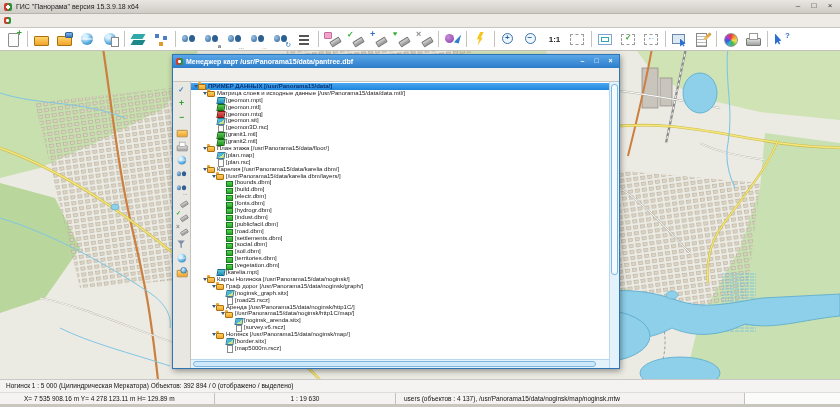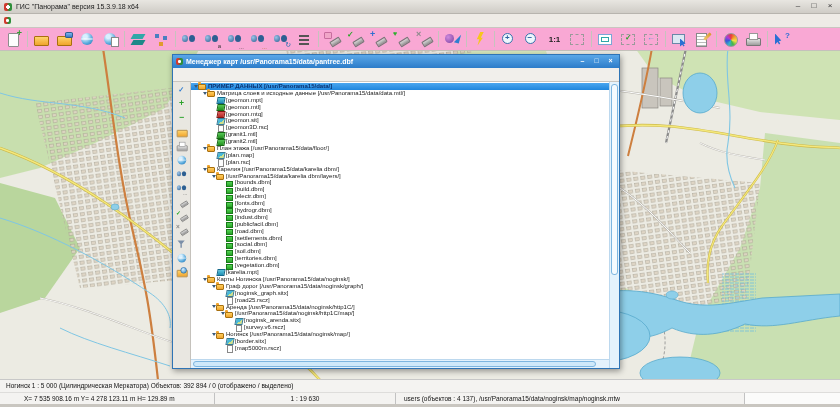--- a/index.html
+++ b/index.html
@@ -9,21 +9,21 @@
   .chrome{position:absolute;top:0;left:0;right:0;z-index:4}
   .titlebar{height:13px;background:linear-gradient(#e8e6e1,#cfccc6);border-bottom:1px solid #b7b4ae;
             display:flex;align-items:center;font-size:7px;color:#222;padding:0 4px;gap:4px}
   .logo{width:8px;height:8px;border-radius:2px;flex:none;
         background:radial-gradient(circle at 50% 50%,#fff 0 28%,transparent 30%),linear-gradient(90deg,#d23a2e 34%,#2e8f3a 66%)}
   .titlebar .spacer{flex:1}
   .winbtn{width:12px;height:9px;text-align:center;font-size:8px;line-height:8px;color:#333;cursor:default}
   .menubar{height:13px;background:#eeebe6;border-bottom:1px solid #c9c6c0;display:flex;align-items:center;
            font-size:7px;color:#1c1c1c;padding:0 4px;gap:1px}
   .menubar .mi{padding:1px 5px;border-radius:2px}
-  .toolbar{height:22px;background:#f9a8d4;border-bottom:1px solid #c4c1bb;display:flex;align-items:center;padding:0 2px}
+  .toolbar{height:22px;background:#ffffff;border-bottom:1px solid #c4c1bb;display:flex;align-items:center;padding:0 2px}
   .tb-btn{width:23px;height:20px;display:flex;align-items:center;justify-content:center;border-radius:2px}
   .tb-sep{width:1px;height:16px;background:#c6c3bd;margin:0 2px;flex:none}
   
   .tb-ic{position:relative;width:17px;height:15px;display:block;font-family:"Liberation Sans",sans-serif}
   .i-newdoc::before{content:"";position:absolute;left:3px;top:1px;width:9px;height:12px;background:#fdfdfd;border:1px solid #8d8d8d;border-radius:1px}
   .i-newdoc::after{content:"+";position:absolute;right:0;top:-3px;color:#2f9e2f;font-weight:bold;font-size:9px;line-height:9px}
   .i-folder::before,.i-folderdb::before,.i-folderglobe::before{content:"";position:absolute;left:1px;top:4px;width:13px;height:8px;
         background:linear-gradient(#ffd36b,#f0a42c);border:1px solid #a8700e;border-radius:1px}
   .i-folder::after,.i-folderdb .tabx{content:""}
   .i-folderdb::after{content:"";position:absolute;right:0;top:0;width:6px;height:4px;background:linear-gradient(#7db9ef,#3a79c4);border-radius:2px/1.5px;border:1px solid #2c5f92}

